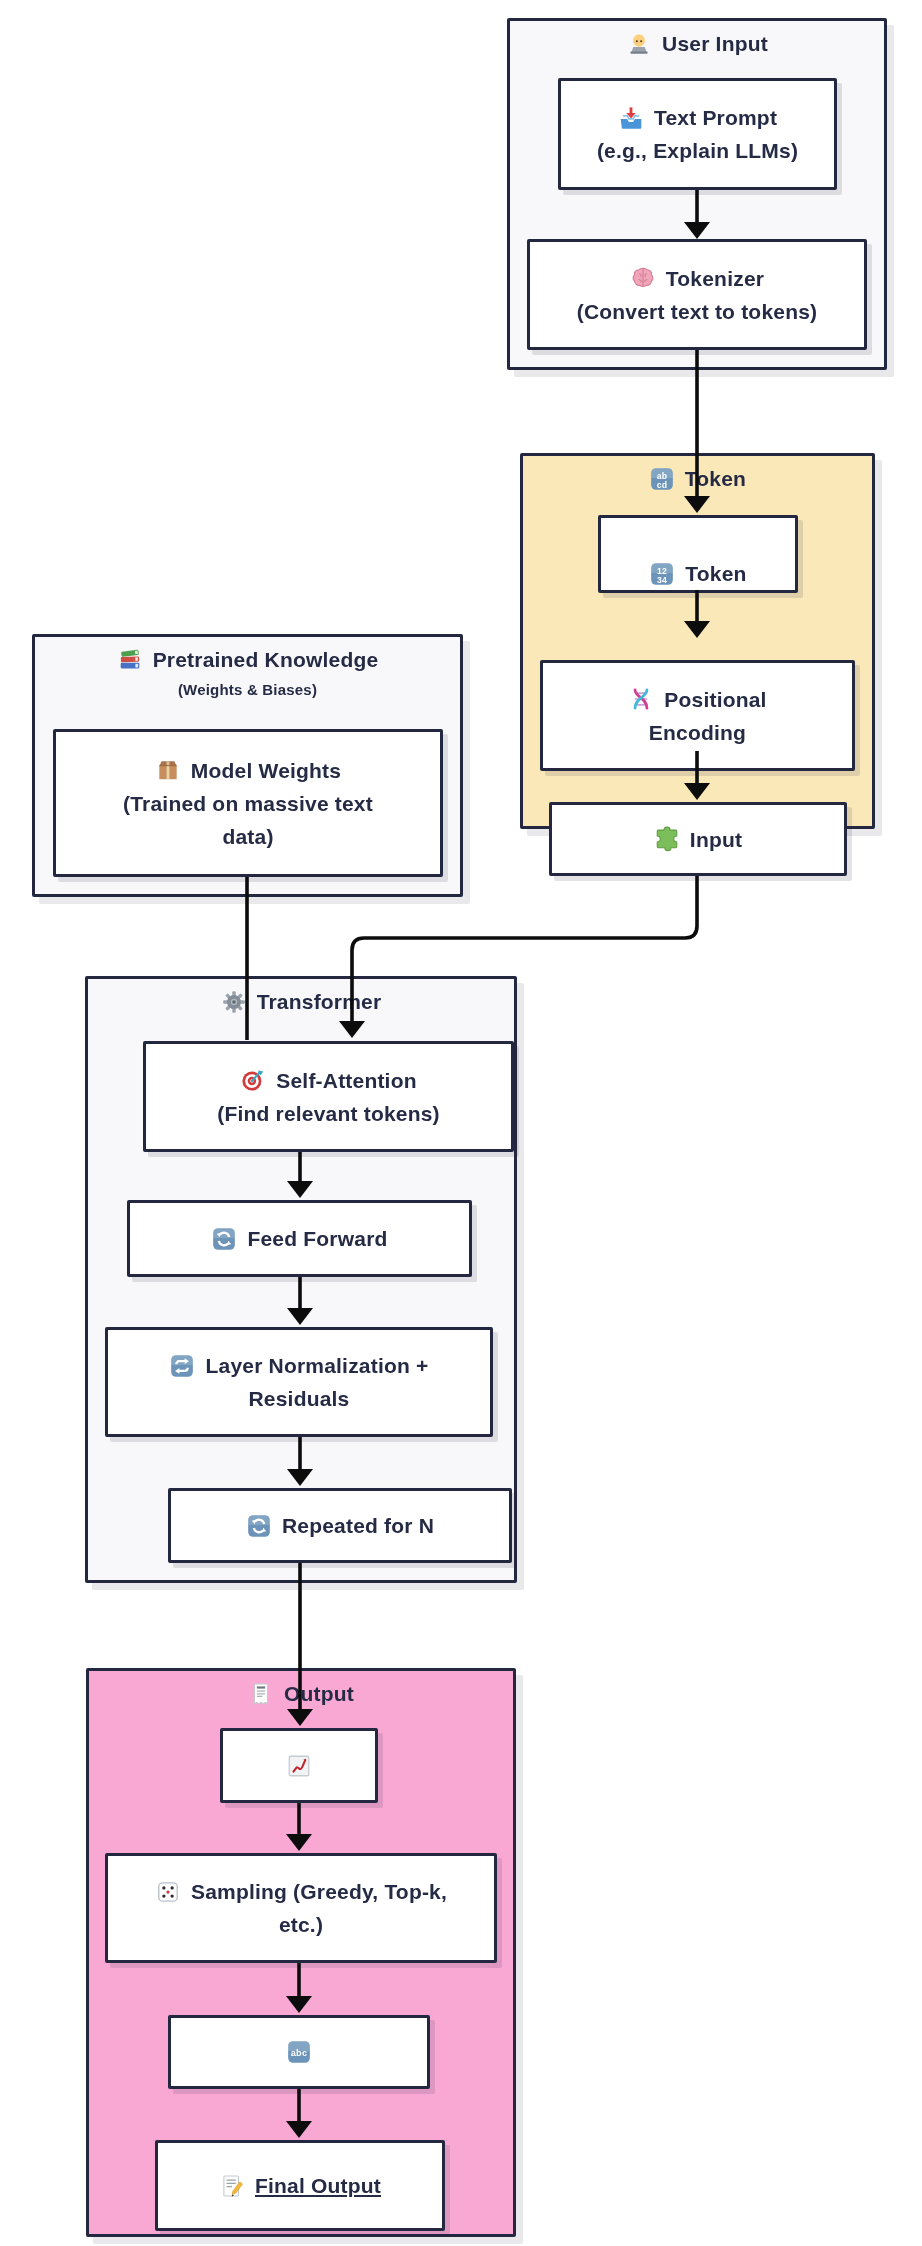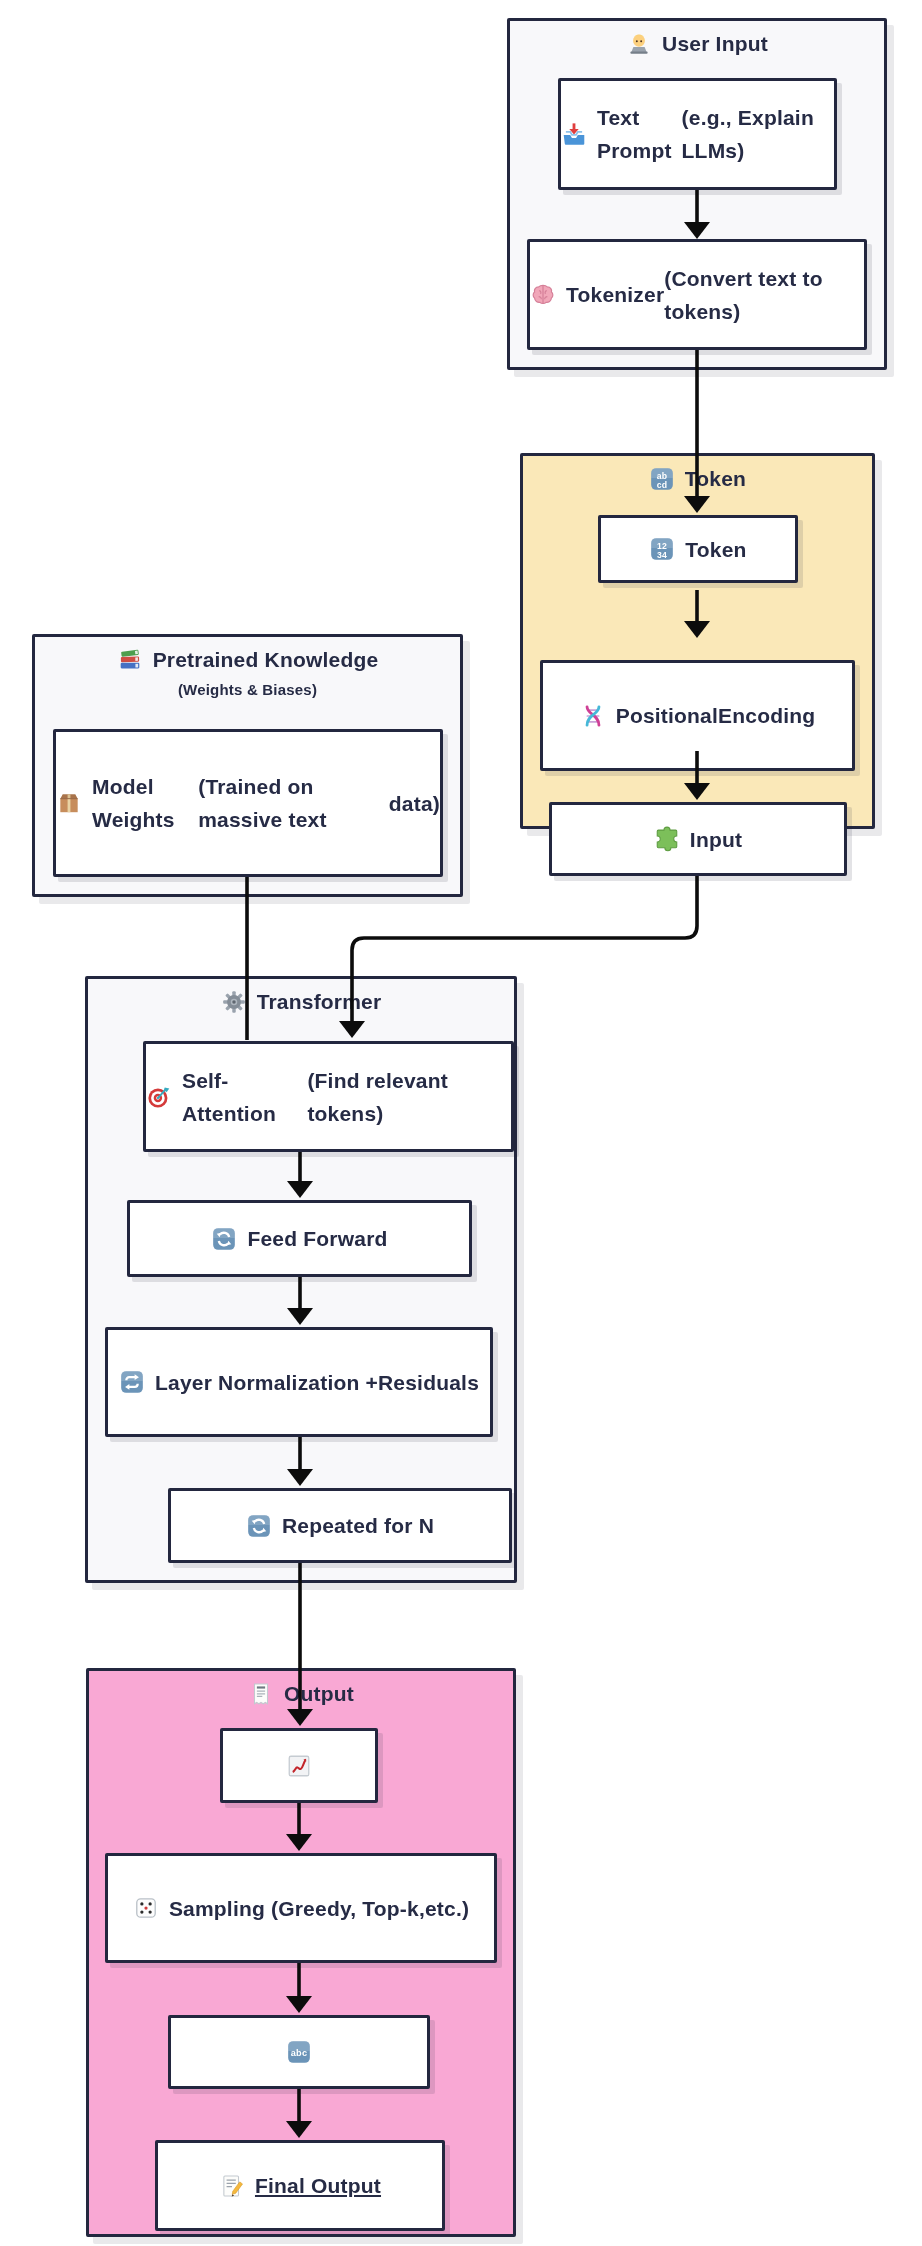--- a/index.html
+++ b/index.html
@@ -10,38 +10,38 @@
              border:3px solid #23273f;border-radius:2px;
              box-shadow:7px 7px 0 rgba(35,39,63,0.10);}
   .container.yellow{background:#fae8b8;}
   .container.green{background:#f9a8d4;}
   .ctitle{display:flex;justify-content:center;align-items:center;gap:10px;
           margin-top:9px;font-size:21px;font-weight:700;line-height:27px;letter-spacing:.2px;}
   .ctitle2{text-align:center;font-size:15px;font-weight:700;line-height:33px;letter-spacing:.2px;}
   .node{position:absolute;box-sizing:border-box;background:#ffffff;
         border:3px solid #23273f;border-radius:2px;
         box-shadow:5px 5px 0 rgba(35,39,63,0.13);
-        display:flex;flex-direction:row;align-items:center;justify-content:center;
+        display:flex;flex-direction:column;align-items:center;justify-content:center;
         font-size:21px;font-weight:700;line-height:33px;letter-spacing:.2px;}
   .row{display:flex;align-items:center;gap:10px;}
   .icon{width:26px;height:26px;display:inline-flex;flex:0 0 auto;}
   .icon svg{width:100%;height:100%;display:block;}
   #edges{position:absolute;left:0;top:0;pointer-events:none;}
 
   
   #c-user        {left:507px;top:18px;  width:380px;height:352px;}
   #c-token       {left:520px;top:453px; width:355px;height:376px;}
   #c-pretrained  {left:32px; top:634px; width:431px;height:263px;}
   #c-transformer {left:85px; top:976px; width:432px;height:607px;}
   #c-output      {left:86px; top:1668px;width:430px;height:569px;}
 
   
   #n-text-prompt {left:558px;top:78px;  width:279px;height:112px;}
   #n-tokenizer   {left:527px;top:239px; width:340px;height:111px;}
-  #n-token       {left:598px;top:515px; width:200px;height:68px;}
+  #n-token       {left:598px;top:515px; width:200px;height:78px;justify-content:flex-end;}
   #n-posenc      {left:540px;top:660px; width:315px;height:111px;}
   #n-input       {left:549px;top:802px; width:298px;height:74px;}
   #n-weights     {left:53px; top:729px; width:390px;height:148px;}
   #n-selfatt     {left:143px;top:1041px;width:371px;height:111px;}
   #n-ff          {left:127px;top:1200px;width:345px;height:77px;}
   #n-ln          {left:105px;top:1327px;width:388px;height:110px;}
   #n-rep         {left:128px;top:1488px;width:344px;height:75px;margin-left:40px;}
   #n-chart       {left:220px;top:1728px;width:158px;height:75px;}
   #n-sampling    {left:105px;top:1853px;width:392px;height:110px;}
   #n-abc         {left:168px;top:2015px;width:262px;height:74px;}

